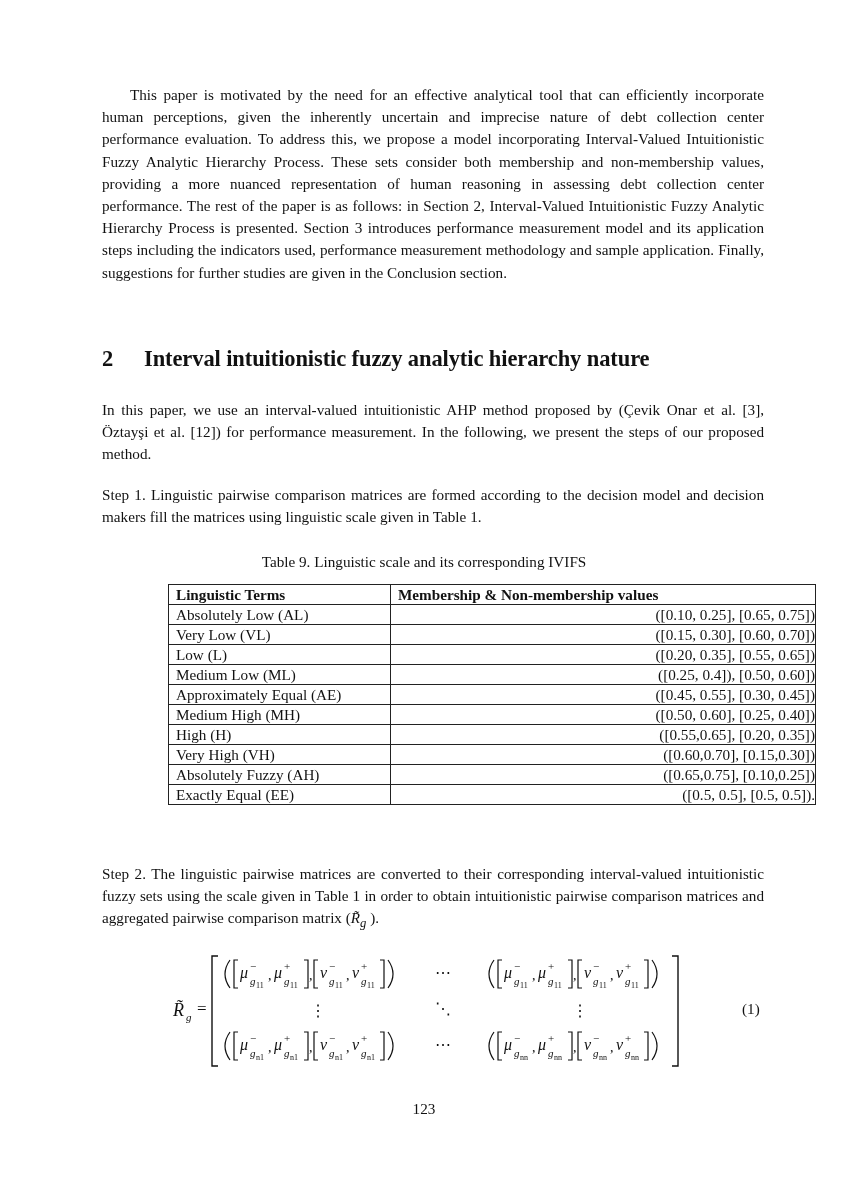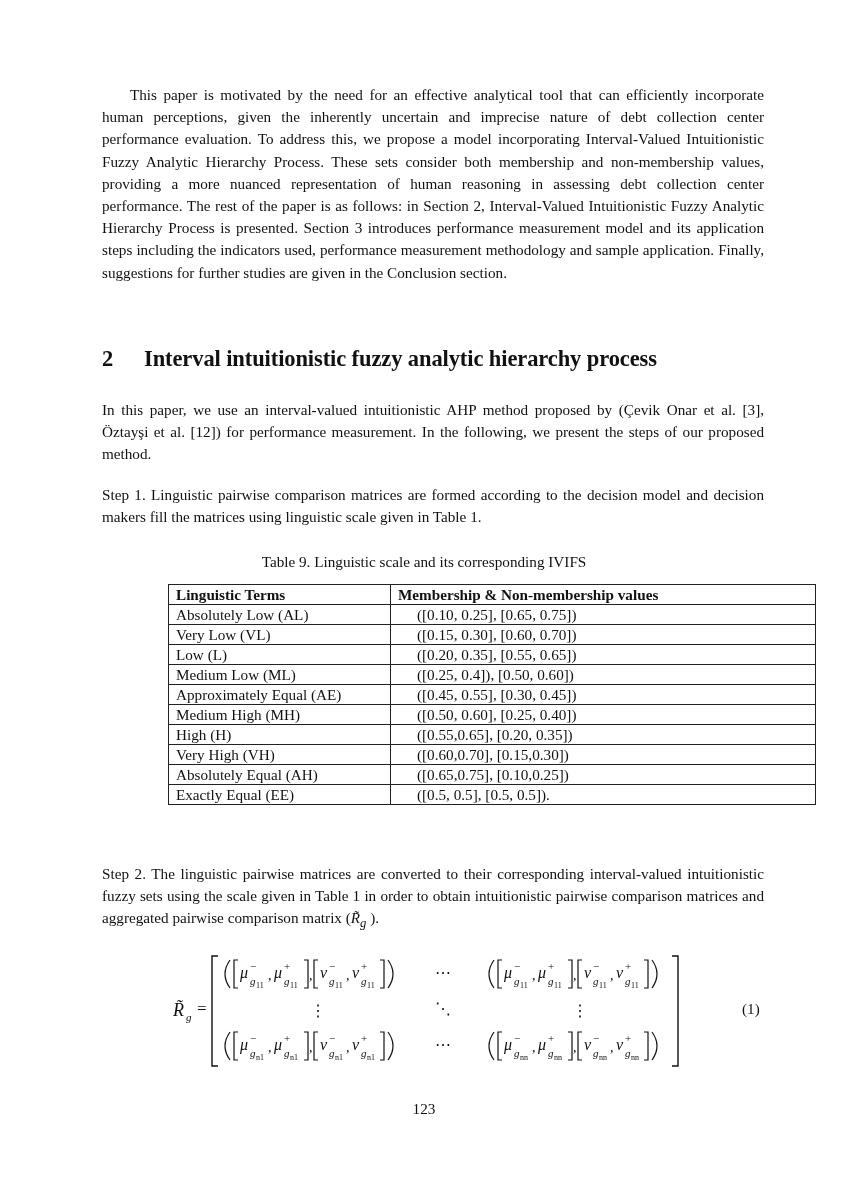--- a/index.html
+++ b/index.html
@@ -10,35 +10,35 @@
   .indent { text-indent:28px; }
   .heading { position:absolute; left:102px; top:346px; font-size:22.5px; font-weight:bold; margin:0;
              letter-spacing:-0.1px; }
   .heading .num { display:inline-block; width:42px; }
   .caption { position:absolute; left:0; width:848px; top:553px; text-align:center; font-size:15.2px; margin:0; }
   table.ling { position:absolute; left:168px; top:584px; border-collapse:collapse; width:648px;
                font-size:15.2px; }
   table.ling td, table.ling th { border:1.3px solid #222; height:19px; padding:0 0 0 7px; text-align:left;
                line-height:19px; white-space:nowrap; }
   table.ling th { font-weight:bold; }
-  table.ling td.val { padding-left:26px; }
+  table.ling td.val { padding-left:26px;text-align:right; }
   table.ling col.c1 { width:222px; }
   .bold { font-weight:normal; }
   .eq { position:absolute; left:160px; top:950px; width:610px; height:120px; }
   .eqnum { position:absolute; left:742px; top:1000px; font-size:15.2px; }
   .pagenum { position:absolute; left:0; width:848px; top:1100px; text-align:center; font-size:15.2px; }
   .rg { font-style:italic; }
 </style>
 </head>
 <body>
 
 <p class="para indent" style="top:84px;">This paper is motivated by the need for an effective analytical tool that can efficiently incorporate human perceptions, given the inherently uncertain and imprecise nature of debt collection center performance evaluation. To address this, we propose a model incorporating Interval-Valued Intuitionistic Fuzzy Analytic Hierarchy Process. These sets consider both membership and non-membership values, providing a more nuanced representation of human reasoning in assessing debt collection center performance. The rest of the paper is as follows: in Section 2, Interval-Valued Intuitionistic Fuzzy Analytic Hierarchy Process is presented. Section 3 introduces performance measurement model and its application steps including the indicators used, performance measurement methodology and sample application. Finally, suggestions for further studies are given in the Conclusion section.</p>
 
 <h2 class="heading">
-  <span class="num">2</span><span>Interval intuitionistic fuzzy analytic hierarchy process</span>
+  <span class="num">2</span><span>Interval intuitionistic fuzzy analytic hierarchy nature</span>
 </h2>
 
 <p class="para" style="top:399px;">In this paper, we use an interval-valued intuitionistic AHP method proposed by (Çevik Onar et al. [3], Öztayşi et al. [12]) for performance measurement. In the following, we present the steps of our proposed method.</p>
 
 <p class="para" style="top:484px;"><span class="bold">Step 1.</span><span> Linguistic pairwise comparison matrices are formed according to the decision model and decision makers fill the matrices using linguistic scale given in Table 1.</span></p>
 
 <p class="caption">Table 9. Linguistic scale and its corresponding IVIFS</p>
 
 <table class="ling">
   <colgroup>
@@ -78,21 +78,21 @@
       </tr>
     <tr>
         <td>High (H)</td>
         <td class="val">([0.55,0.65], [0.20, 0.35])</td>
       </tr>
     <tr>
         <td>Very High (VH)</td>
         <td class="val">([0.60,0.70], [0.15,0.30])</td>
       </tr>
     <tr>
-        <td>Absolutely Equal (AH)</td>
+        <td>Absolutely Fuzzy (AH)</td>
         <td class="val">([0.65,0.75], [0.10,0.25])</td>
       </tr>
     <tr>
         <td>Exactly Equal (EE)</td>
         <td class="val">([0.5, 0.5], [0.5, 0.5]).</td>
       </tr>
   </tbody>
 </table>
 
 <p class="para" style="top:863px;"><span class="bold">Step 2.</span><span> The linguistic pairwise matrices are converted to their corresponding interval-valued intuitionistic fuzzy sets using the scale given in Table 1 in order to obtain intuitionistic pairwise comparison matrices and aggregated pairwise comparison matrix (</span><span class="rg">R̃</span><sub class="rg">g</sub><span> ).</span></p>

